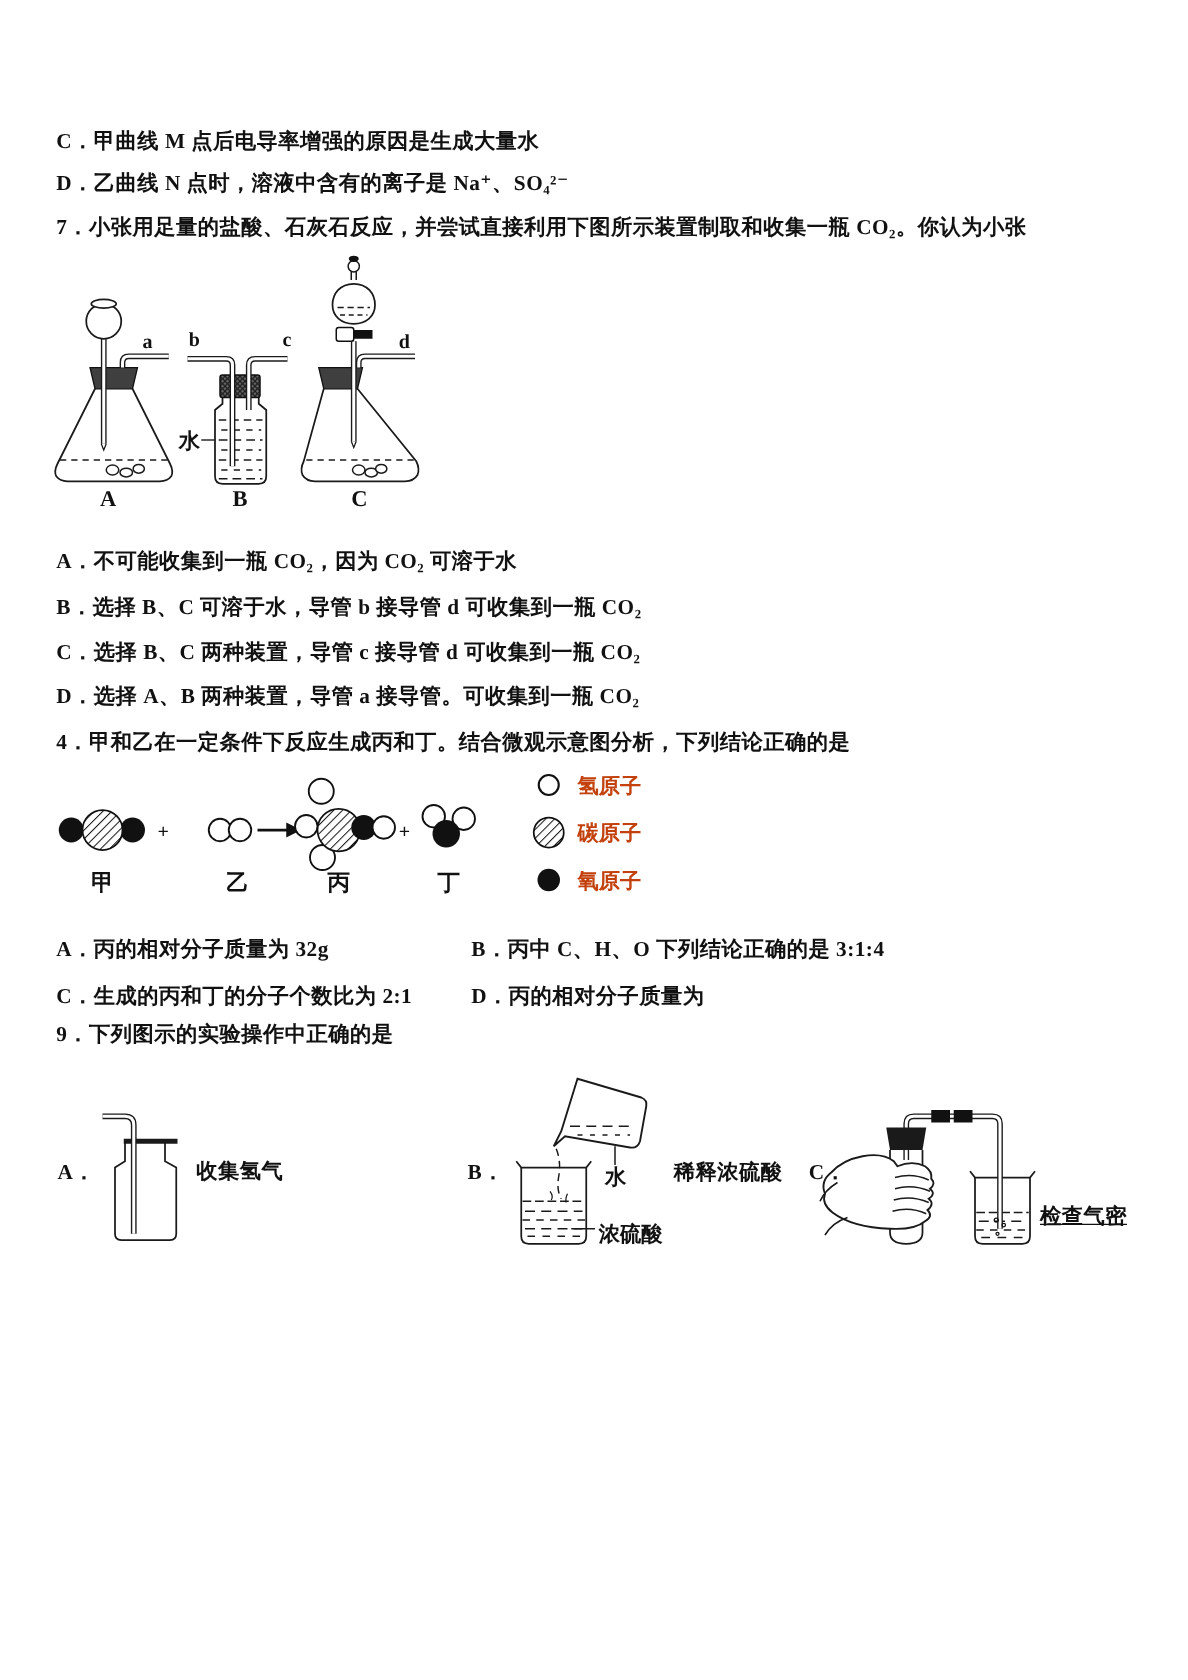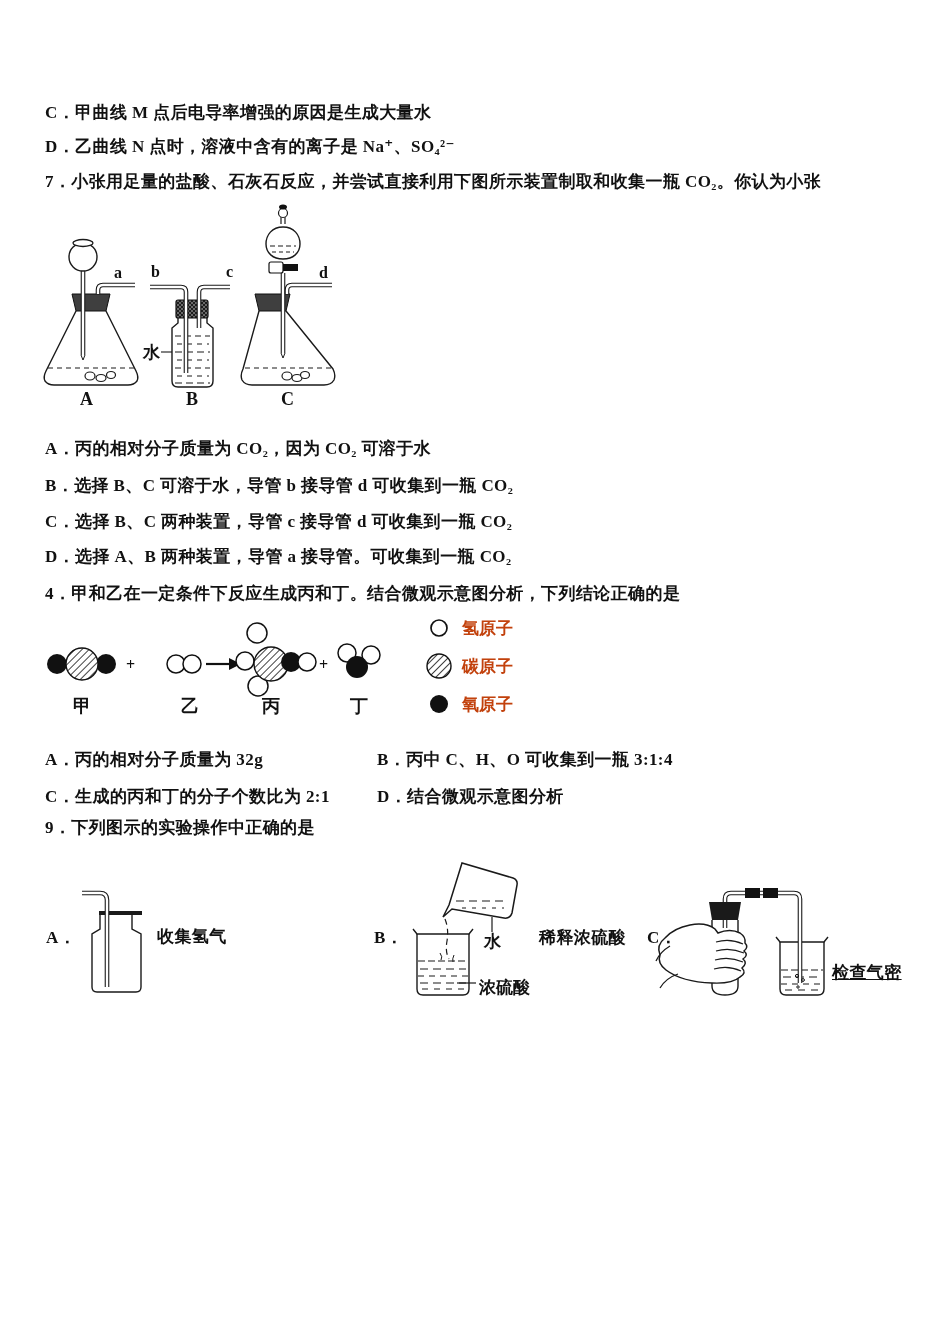--- a/index.html
+++ b/index.html
@@ -107,21 +107,21 @@
           <rect x="243" y="67" width="15" height="7" fill="#111"></rect>
         </g>
       </g>
       <path class="to" d="M 247,97 V 93 Q 247,88 252,88 H 292"></path>
         <path class="ti" d="M 247,97 V 93 Q 247,88 252,88 H 292"></path>
       <text class="lt" x="279" y="81">d</text>
       <text class="bl" x="241" y="208">C</text>
     </g>
   </svg>
 
-  <div class="t" style="left:45px;top:440px;">A．丙的相对分子质量为 CO₂，因为 CO₂ 可溶于水</div>
+  <div class="t" style="left:45px;top:440px;">A．不可能收集到一瓶 CO₂，因为 CO₂ 可溶于水</div>
   <div class="t" style="left:45px;top:477px;">B．选择 B、C 可溶于水，导管 b 接导管 d 可收集到一瓶 CO₂</div>
   <div class="t" style="left:45px;top:513px;">C．选择 B、C 两种装置，导管 c 接导管 d 可收集到一瓶 CO₂</div>
   <div class="t" style="left:45px;top:548px;">D．选择 A、B 两种装置，导管 a 接导管。可收集到一瓶 CO₂</div>
 
   <div class="t" style="left:45px;top:585px;">4．甲和乙在一定条件下反应生成丙和丁。结合微观示意图分析，下列结论正确的是</div>
 
   <svg class="diagram" style="left:40px;top:613px;" width="350" height="105" viewBox="0 0 350 105">
     <defs>
       <pattern id="hatch2" patternUnits="userSpaceOnUse" width="5" height="5" patternTransform="rotate(45)">
         <rect width="5" height="5" fill="#fff"></rect>
@@ -183,23 +183,23 @@
     </div>
     <div class="legend-row">
       <svg width="28" height="28">
         <circle cx="14" cy="14" r="9" fill="#111"></circle>
       </svg>
       <span>氧原子</span>
     </div>
   </div>
 
   <div class="t" style="left:45px;top:751px;">A．丙的相对分子质量为 32g</div>
-  <div class="t" style="left:377px;top:751px;">B．丙中 C、H、O 可收集到一瓶 3:1:4</div>
+  <div class="t" style="left:377px;top:751px;">B．丙中 C、H、O 下列结论正确的是 3:1:4</div>
   <div class="t" style="left:45px;top:788px;">C．生成的丙和丁的分子个数比为 2:1</div>
-  <div class="t" style="left:377px;top:788px;">D．结合微观示意图分析</div>
+  <div class="t" style="left:377px;top:788px;">D．丙的相对分子质量为</div>
 
   <div class="t" style="left:45px;top:819px;">9．下列图示的实验操作中正确的是</div>
 
   <svg class="diagram" style="left:70px;top:855px;" width="80" height="145" viewBox="0 0 80 145">
     <path class="ln" d="M 30,58 V 74 L 22,79 V 132 Q 22,137 27,137 H 66 Q 71,137 71,132 V 79 L 62,74 V 58" fill="#fff"></path>
     <line x1="29" y1="58" x2="72" y2="58" stroke="#1a1a1a" stroke-width="4"></line>
     <path class="to" d="M 12,38 H 30 Q 37,38 37,45 V 132"></path>
       <path class="ti" d="M 12,38 H 30 Q 37,38 37,45 V 132"></path>
   </svg>
   <div class="t" style="left:46px;top:929px;">A．</div>

